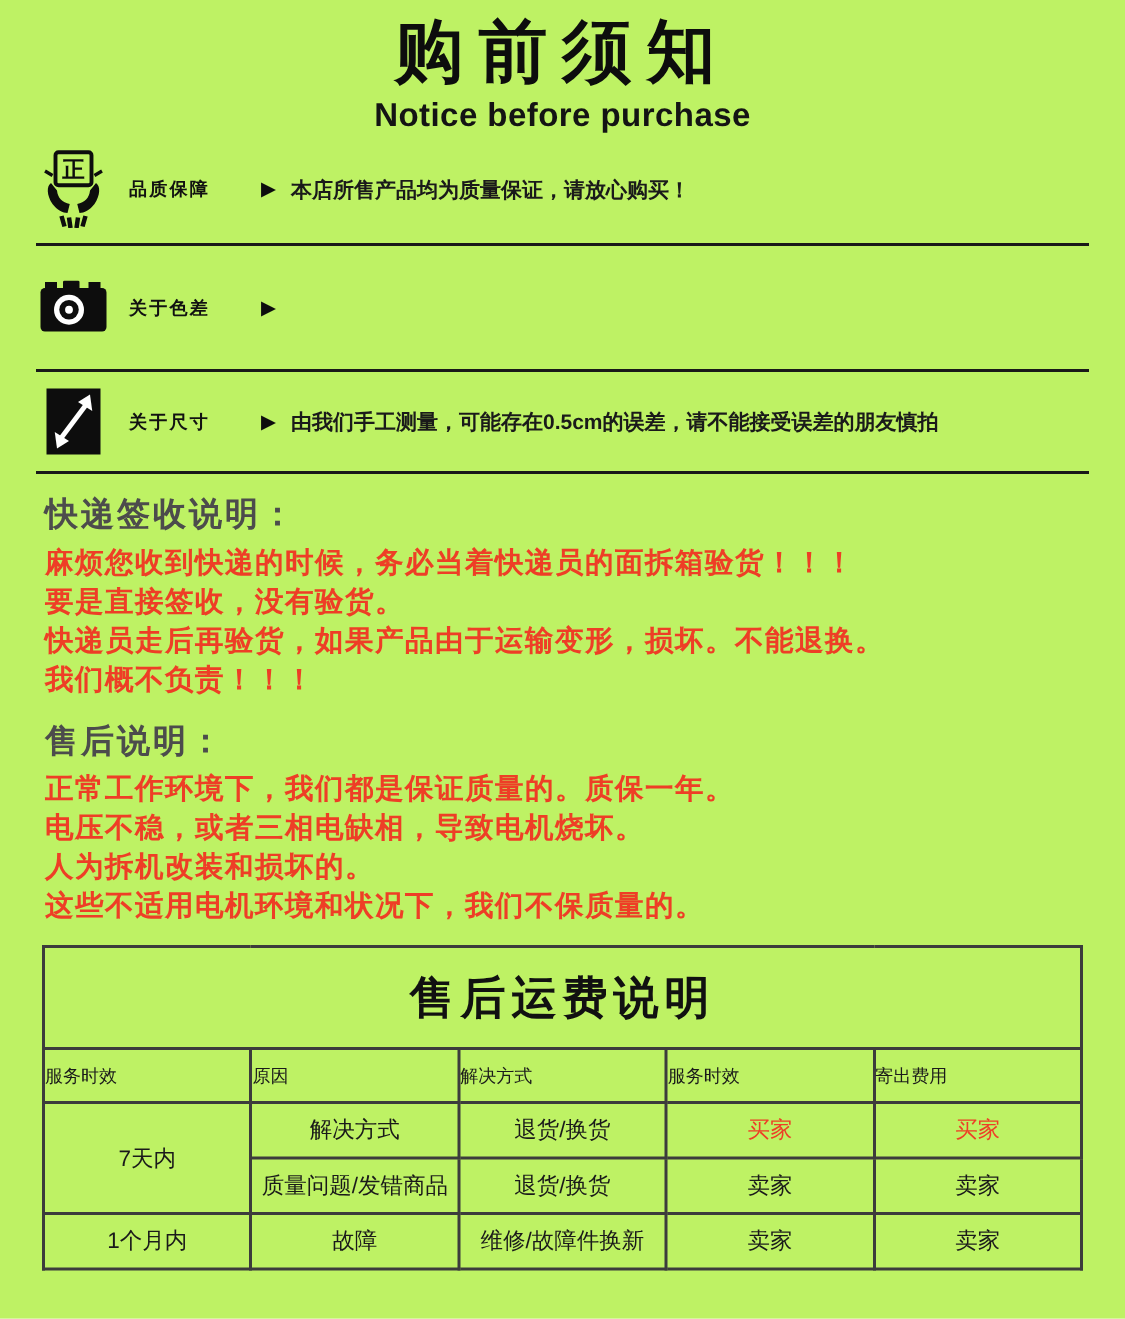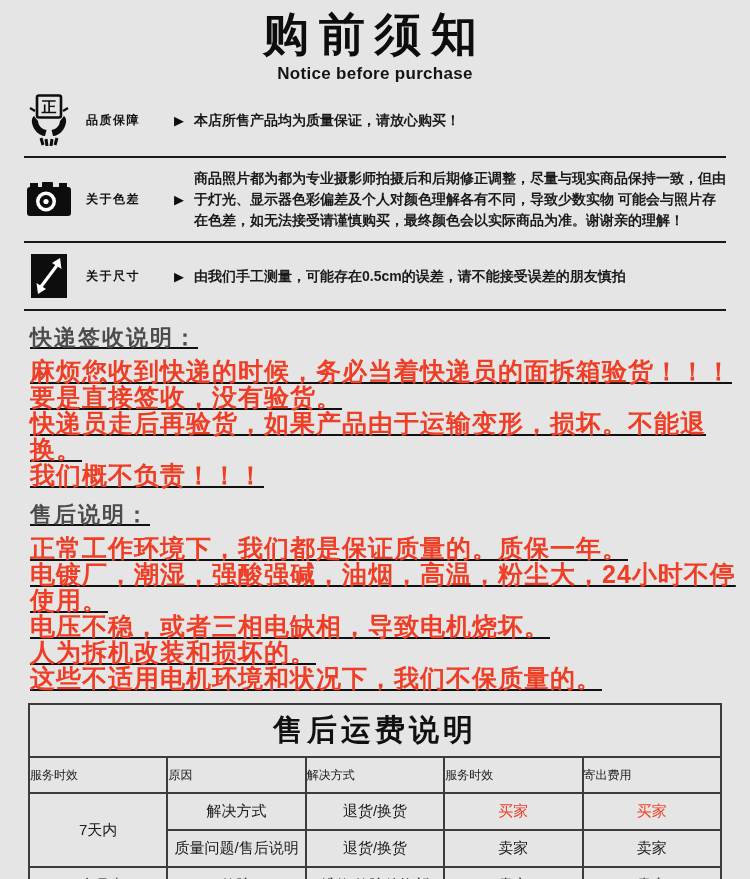--- a/index.html
+++ b/index.html
@@ -1,45 +1,45 @@
 <!DOCTYPE html>
 <html><head>
 <meta charset="utf-8">
 <style>
   * { margin:0; padding:0; box-sizing:border-box; }
   html,body { background:#ffffff; }
   body { width:750px; height:879px; overflow:hidden;
          font-family:"Liberation Sans","DejaVu Sans",sans-serif; color:#111; }
 
-  .page { width:750px; height:879px; background:#e5e5e5; }
+  .page { width:750px; height:879px; background:#bef264; }
 
   
   .hdr { text-align:center; padding-top:4px; }
   .hdr .title { font-size:46px; font-weight:700; letter-spacing:10px; color:#0d0d0d; }
-  .hdr .subtitle { font-size:17px; font-weight:700; color:#141414; margin-top:-2px; letter-spacing:0.3px; }
+  .hdr .subtitle { font-size:22px; font-weight:700; color:#141414; margin-top:-2px; letter-spacing:0.3px; }
 
   
   .notice-row { display:flex; align-items:center; padding:10px 24px; }
   .notice-row.tall { min-height:82px; }
   .notice-row.short { min-height:60px; }
   .icon-box { width:50px; min-width:50px; display:flex; justify-content:center; align-items:center; }
   .nlabel { width:86px; min-width:86px; margin-left:12px; font-size:12px; font-weight:700; letter-spacing:1.5px; }
   .tri { font-size:13px; margin:0 10px 0 2px; color:#0d0d0d; }
   .ntext { flex:1; font-size:14px; font-weight:700; line-height:21px; color:#1a1a1a; }
   .divider { border-top:2px solid #191919; margin:0 24px; }
 
   
-  .section { margin:12px 0 0 30px;text-decoration:underline; }
+  .section { margin:12px 0 0 30px; }
   .sec-head { font-size:22px; font-weight:700; color:#4c4c4c; letter-spacing:2px; margin-bottom:5px; }
-  .sec-line { font-size:25px; font-weight:700; color:#ee3e26; line-height:26px; letter-spacing:1px; }
+  .sec-line { font-size:19px; font-weight:700; color:#ee3e26; line-height:26px; letter-spacing:1px; }
 
   
   table.fees { width:694px; margin:12px auto 0; border-collapse:collapse; table-layout:fixed; }
   table.fees, table.fees td { border:2px solid #3c3c3c; }
-  td.tbl-title { height:53px; text-align:center; font-size:30px; font-weight:700; letter-spacing:4px; }
+  td.tbl-title { height:68px; text-align:center; font-size:30px; font-weight:700; letter-spacing:4px; }
   td.col-h { height:36px; text-align:left; font-size:12px; color:#1a1a1a; }
   td.cell { height:37px; text-align:center; font-size:15px; color:#1a1a1a; }
   td.red { color:#ee3e26;border-radius:11px; }
   .c1{width:21%}.c2{width:21.5%}.c3{width:21%}.c4{width:19.5%}.c5{width:17%}
 
   svg { display:block; }
 </style>
 </head>
 <body>
 
@@ -74,21 +74,20 @@
         <rect x="33" y="1" width="8" height="5" fill="#0d0d0d"></rect>
         <rect x="16" y="0" width="11" height="7" rx="1" fill="#0d0d0d"></rect>
         <rect x="1" y="5" width="44" height="29" rx="3" fill="#0d0d0d"></rect>
         <circle cx="20" cy="19.5" r="10" fill="#ffffff"></circle>
         <circle cx="20" cy="19.5" r="6.5" fill="#0d0d0d"></circle>
         <circle cx="20" cy="19.5" r="2.6" fill="#ffffff"></circle>
       </svg>
     </div>
     <div class="nlabel">关于色差</div>
     <div class="tri">▶</div>
-    <div class="ntext">商品照片都为都为专业摄影师拍摄后和后期修正调整，尽量与现实商品保持一致，但由于灯光、显示器色彩偏差及个人对颜色理解各有不同，导致少数实物 可能会与照片存在色差，如无法接受请谨慎购买，最终颜色会以实际商品为准。谢谢亲的理解！</div>
   </div>
   <div class="divider"></div>
 
   <div class="notice-row short">
     <div class="icon-box">
       <svg width="38" height="46" viewBox="0 0 38 46">
         <rect x="1" y="1" width="36" height="44" fill="#0d0d0d"></rect>
         <line x1="10" y1="35" x2="28" y2="11" stroke="#ffffff" stroke-width="3.2"></line>
         <polygon points="30,5 31.5,16 22,10" fill="#ffffff"></polygon>
         <polygon points="8,41 6.5,30 16,36" fill="#ffffff"></polygon>
@@ -104,21 +103,20 @@
     <div class="sec-head">快递签收说明：</div>
     <div class="sec-line">麻烦您收到快递的时候，务必当着快递员的面拆箱验货！！！</div>
     <div class="sec-line">要是直接签收，没有验货。</div>
     <div class="sec-line">快递员走后再验货，如果产品由于运输变形，损坏。不能退换。</div>
     <div class="sec-line">我们概不负责！！！</div>
   </div>
 
   <div class="section">
     <div class="sec-head">售后说明：</div>
     <div class="sec-line">正常工作环境下，我们都是保证质量的。质保一年。</div>
-    <div class="sec-line">电镀厂，潮湿，强酸强碱，油烟，高温，粉尘大，24小时不停使用。</div>
     <div class="sec-line">电压不稳，或者三相电缺相，导致电机烧坏。</div>
     <div class="sec-line">人为拆机改装和损坏的。</div>
     <div class="sec-line">这些不适用电机环境和状况下，我们不保质量的。</div>
   </div>
 
   <table class="fees">
     <tbody>
       <tr>
         <td class="tbl-title" colspan="5">售后运费说明</td>
       </tr>
@@ -130,21 +128,21 @@
         <td class="col-h c5">寄出费用</td>
       </tr>
       <tr>
         <td class="cell" rowspan="2">7天内</td>
         <td class="cell">解决方式</td>
         <td class="cell">退货/换货</td>
         <td class="cell red">买家</td>
         <td class="cell red">买家</td>
       </tr>
       <tr>
-        <td class="cell">质量问题/售后说明</td>
+        <td class="cell">质量问题/发错商品</td>
         <td class="cell">退货/换货</td>
         <td class="cell">卖家</td>
         <td class="cell">卖家</td>
       </tr>
       <tr>
         <td class="cell">1个月内</td>
         <td class="cell">故障</td>
         <td class="cell">维修/故障件换新</td>
         <td class="cell">卖家</td>
         <td class="cell">卖家</td>

